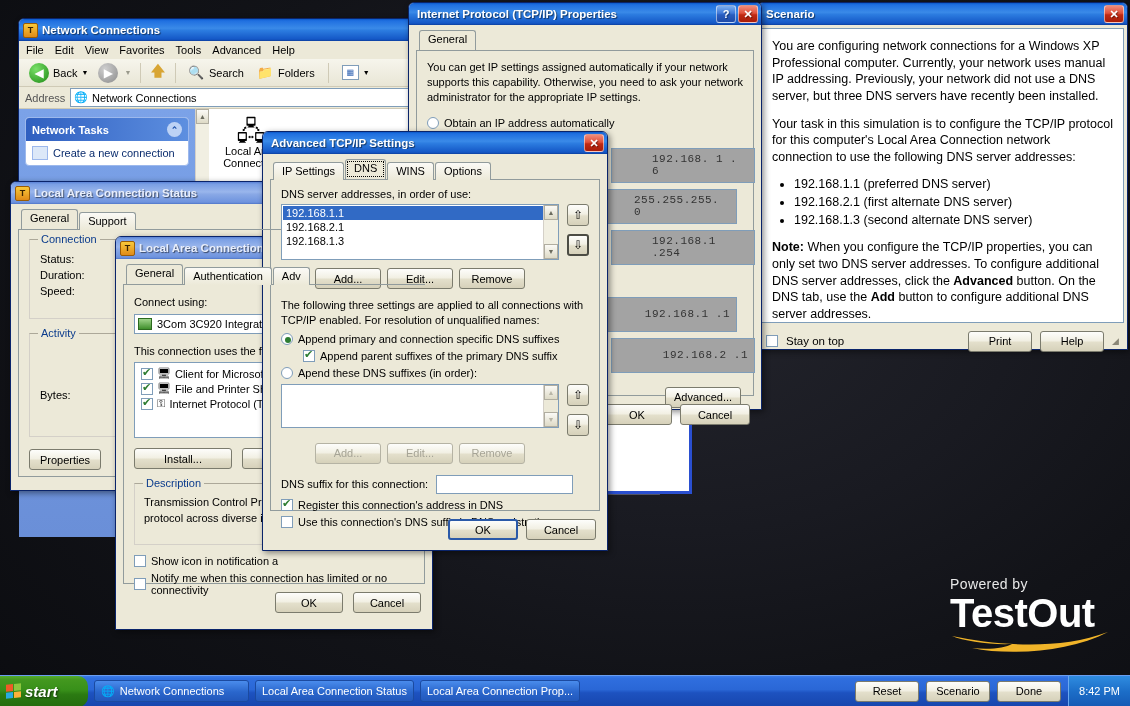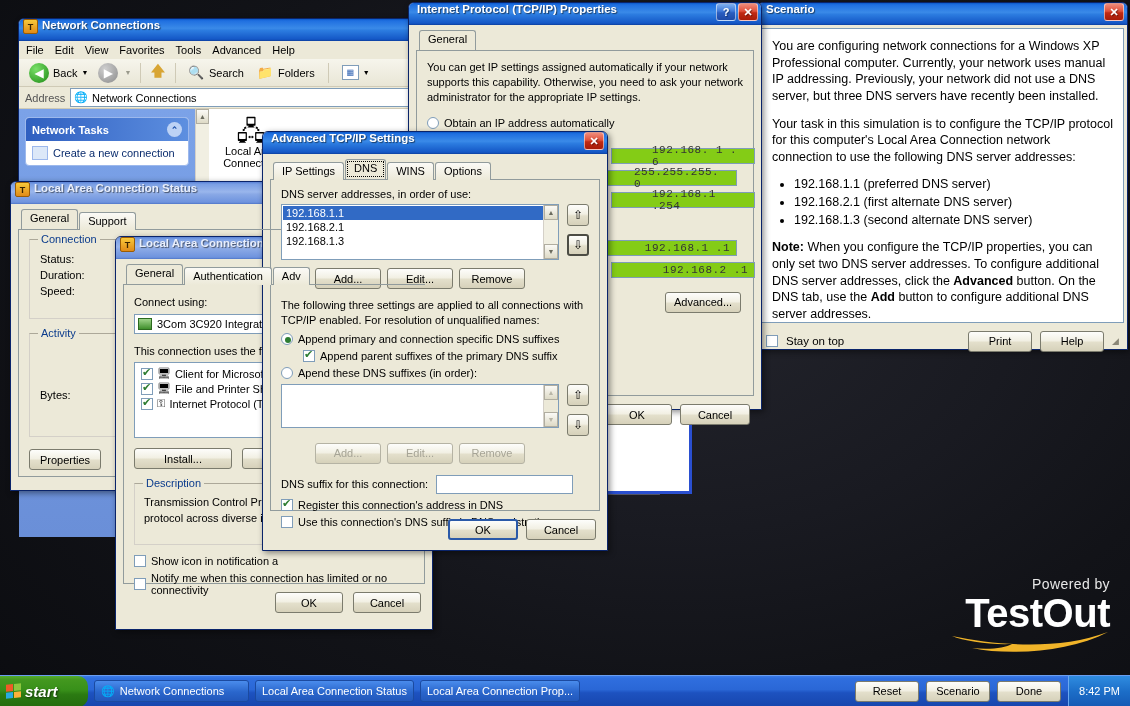--- a/index.html
+++ b/index.html
@@ -19,40 +19,40 @@
   
   .watermark {
     position: absolute;
     left: 500px; top: 245px;
     width: 220px; height: 260px;
     pointer-events: none;
     opacity: 0.55;
   }
   .logo-block {
     position: absolute; right: 20px; bottom: 50px;
-    text-align: right; color: #fff; pointer-events: none; margin-top: 40px;
+    text-align: left; color: #fff; pointer-events: none; margin-top: 40px;
   }
   .logo-powered { font-size: 14px; letter-spacing: .4px; color: #e8e8e8; }
   .logo-testout { font-size: 40px; font-weight: bold; letter-spacing: -0.5px; line-height: 1.05; }
   .logo-testout .o { color: #fff; }
   .logo-swoosh { margin-top: -4px; }
 
   
   .win {
     position: absolute;
     background: #ece9d8;
     border: 1px solid #0a246a;
     border-radius: 6px 6px 0 0;
     box-shadow: 2px 2px 6px rgba(0,0,0,.45);
   }
   .titlebar {
     height: 22px;
     background: linear-gradient(to bottom, #0a58c8 0%, #1f6fe0 8%, #3a8ae8 42%, #2c7ce0 52%, #1457c6 92%, #0c3f9e 100%);
     border-radius: 5px 5px 0 0;
-    display: flex; align-items: flex-start;
+    display: flex; align-items: center;
     padding: 0 3px 0 4px;
     color: #fff; font-weight: bold; font-size: 11.5px;
     text-shadow: 1px 1px 1px rgba(0,0,0,.55);
     position: relative;
   }
   .titlebar.inactive {
     background: linear-gradient(to bottom, #5a82d6 0%, #7a9fe4 10%, #9ab6ec 45%, #8aa9e6 55%, #6e93de 92%, #4f76c8 100%);
     color: #e8eefb;
   }
   .titlebar .tb-icon {
@@ -197,21 +197,21 @@
   .sc-body { background:#fff; border:1px solid #7f9db9; margin: 3px; height: 295px;
              padding: 9px 10px; font-size: 12.5px; color:#000; overflow:hidden; line-height:1.33;}
   .sc-body p { margin: 0 0 11px; }
   .sc-body ul { margin: 0 0 11px 0; padding-left: 22px; }
   .sc-body li { margin-bottom: 1px; }
   .sc-foot { display:flex; align-items:center; padding: 0 8px; gap:8px; height: 30px;}
   .sc-foot .btn { min-width: 62px; }
 
   
   #tcpprops { left: 408px; top: 2px; width: 354px; height: 408px; }
-  .ipfield { background:#84cc16; border:1px solid #7f9db9; height:16px; width:144px;
+  .ipfield { background:#a3a3a3; border:1px solid #7f9db9; height:35px; width:144px;
              font-size:11px; font-family:"Liberation Mono", monospace; letter-spacing:.5px;
              display:flex; align-items:center; justify-content:flex-end; padding-right:6px; color:#333;padding-left:40px;}
 
   
   #advtcp { left: 262px; top: 131px; width: 346px; height: 420px; }
 
   
   #lacstatus { left: 10px; top: 181px; width: 280px; height: 310px; }
   
   #lacprops { left: 115px; top: 236px; width: 318px; height: 394px; }

